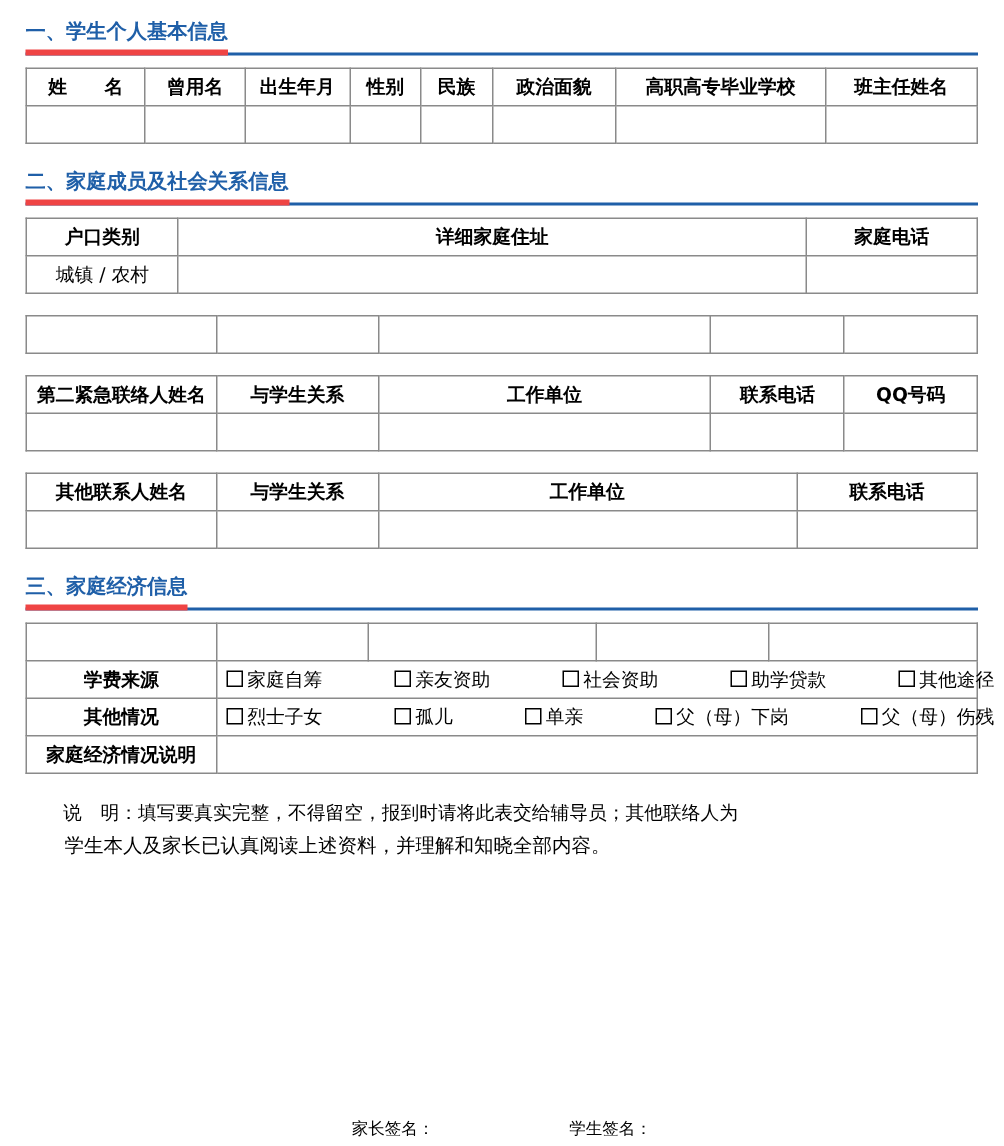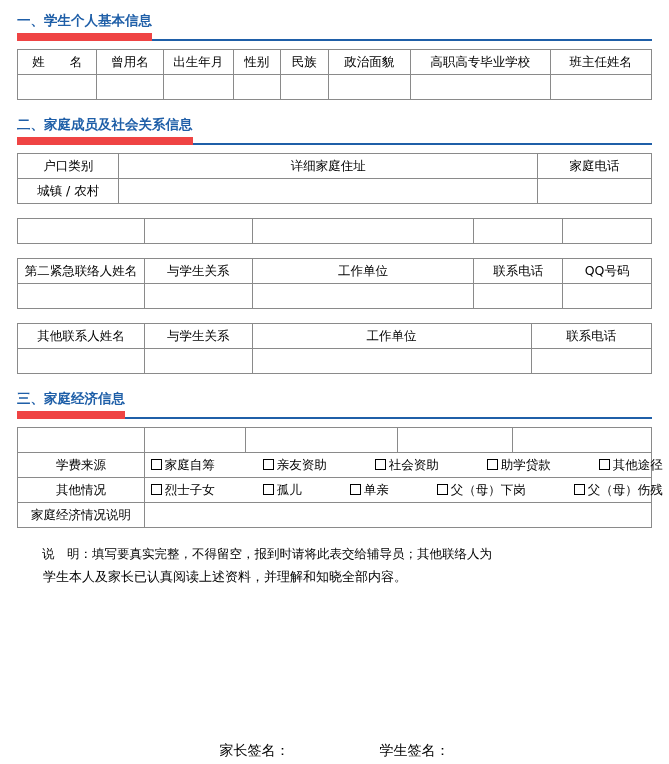--- a/index.html
+++ b/index.html
@@ -25,21 +25,21 @@
     display: block;
     margin-top: 10px;
     margin-bottom: 8px;
   }
   .title-row .inner {
     display: inline-block;
     color: #1f5fa8;
     font-weight: bold;
     font-size: 13.5px;
     padding-bottom: 3px;
-    border-bottom: 8px solid #ef4444;
+    border-bottom: 4px solid #ef4444;
   }
   .title-underline {
     height: 2px;
     background: #1f5fa8;
     margin-top: -2px;
   }
   table.form {
     border-collapse: collapse;
     width: 100%;
     table-layout: fixed;
@@ -49,21 +49,21 @@
     border: 1px solid #8a8a8a;
     text-align: center;
     vertical-align: middle;
     font-size: 12.5px;
     height: 22px;
     padding: 1px 2px;
     word-break: break-all;
   }
   td.hdr {
     background: #ffffff;
-    font-weight: normal;
+    font-weight: bold;
     font-size: 12.5px;
     height: 24px;
   }
   td.blank {
     height: 24px;
   }
   .t1 td { font-size: 12.5px; }
   .notes {
     font-size: 12.5px;
     line-height: 1.75;
@@ -81,21 +81,21 @@
     font-weight: normal;
     font-size: 13px;
     text-indent: 2em;
     margin-top: 6px;
   }
   .sign-row {
     position: absolute;
     left: 0;
     right: 0;
     bottom: 14px;
-    font-size: 14px;
+    font-size: 11px;
   }
   .sign-inner {
     display: flex;
     justify-content: center;
     gap: 90px;
   }
   .checkopt {
     white-space: nowrap;
   }
   .box {

